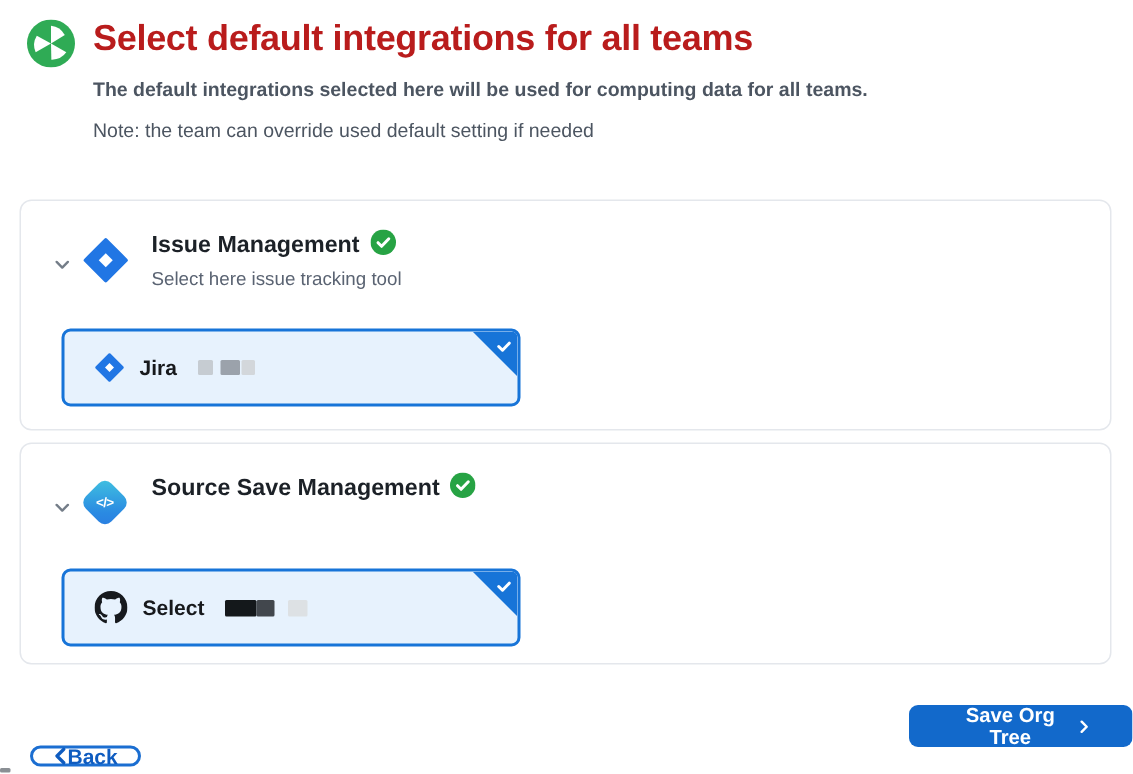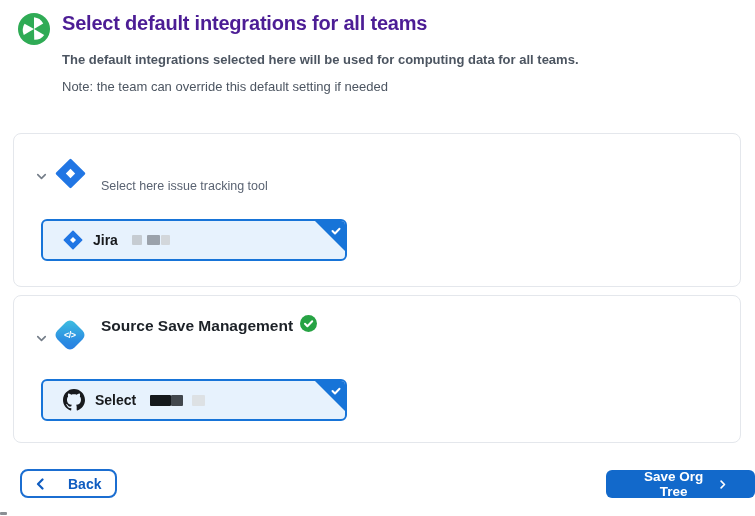--- a/index.html
+++ b/index.html
@@ -2,22 +2,22 @@
 <html><head>
 <meta charset="utf-8">
 <style>
   * { margin:0; padding:0; box-sizing:border-box; }
   html,body { width:755px; height:516px; background:#ffffff;
               font-family:"Liberation Sans", sans-serif; }
   body { position:relative; overflow:hidden; }
 
   
   .logo { position:absolute; left:18px; top:13px; width:32px; height:32px; }
-  .page-title { position:absolute; left:62px; top:12px; font-size:20px; font-weight:700;
-                color:#4c1d95; letter-spacing:-0.2px; }
+  .page-title { position:absolute; left:62px; top:12px; font-size:24px; font-weight:700;
+                color:#b91c1c; letter-spacing:-0.2px; }
   .page-desc  { position:absolute; left:62px; top:52px; font-size:13px; color:#4c5561;font-weight:bold; }
   .page-note  { position:absolute; left:62px; top:79px; font-size:13px; color:#4c5561; }
 
   
   .section-card { position:absolute; left:13px; width:728px; background:#fff;
                   border:1px solid #e4e7ec; border-radius:8px; }
   .section-card.s1 { top:133px; height:154px; }
   .section-card.s2 { top:295px; height:148px; }
 
   .chevron-toggle { position:absolute; left:20px; top:35px; width:16px; height:16px;
@@ -30,40 +30,40 @@
                  display:flex; align-items:center; justify-content:center; }
   .scm-diamond span { transform:rotate(-45deg); color:#fff; font-size:9px; font-weight:700;
                       letter-spacing:-0.5px; }
 
   .section-title-row { position:absolute; left:87px; top:19px; display:flex;
                        align-items:center; gap:7px; }
   .section-title { font-size:15.5px; font-weight:700; color:#1c2127; }
   .section-sub { position:absolute; left:87px; top:45px; font-size:12.5px; color:#5a6372; }
 
   
-  .opt-card { position:absolute; left:27px; width:306px; height:42px;
+  .opt-card { position:absolute; left:27px; width:306px; height:52px;
               background:#e7f2fd; border:2px solid #1774d8; border-radius:6px;
               overflow:hidden; cursor:pointer; display:flex; align-items:center;
               padding-left:20px; gap:0; }
   .s1 .opt-card { top:85px; }
   .s2 .opt-card { top:83px; }
   .opt-icon { flex:0 0 auto; display:flex; align-items:center; }
   .opt-label { font-size:14px; font-weight:600; color:#17191c; margin-left:10px; }
   .corner-check { position:absolute; top:0; right:0; width:30px; height:30px;
                   background:#1774d8; clip-path:polygon(0 0,100% 0,100% 100%); }
   .corner-check svg { position:absolute; right:3px; top:4px; }
 
   .redacted { display:flex; align-items:center; gap:5px; margin-left:14px; }
   .redacted i { display:block; border-radius:1px; }
 
   
-  .back-button { position:absolute; left:20px; top:469px; height:29px; padding:0 14px;
+  .back-button { position:absolute; left:20px; top:497px; height:14px; padding:0 14px;
                  background:#fff; border:2px solid #1b6ed1; border-radius:8px;
                  color:#0f5cc0; font-size:14px; font-weight:700;
-                 display:inline-flex; align-items:center; gap:24px; cursor:pointer;
+                 display:inline-flex; align-items:center; gap:1px; cursor:pointer;
                  font-family:"Liberation Sans", sans-serif; }
   .save-button { position:absolute; left:606px; top:470px; height:28px; padding:0 29px;
                  background:#1269cb; border:none; border-radius:6px;
                  color:#ffffff; font-size:13.5px; font-weight:700;
                  display:inline-flex; align-items:center; gap:8px; cursor:pointer;
                  font-family:"Liberation Sans", sans-serif; }
 
   .edge-artifact { position:absolute; left:0; top:512px; width:7px; height:3px;
                    background:#8a8f94; border-radius:1px; }
 </style>
@@ -75,34 +75,43 @@
     <circle cx="16" cy="16" r="16" fill="#2fab55"></circle>
     <g fill="#ffffff">
       <path d="M16 16 L16 4.2 A11.8 11.8 0 0 1 25.2 10.4 Z"></path>
       <path d="M16 16 L16 4.2 A11.8 11.8 0 0 1 25.2 10.4 Z" transform="rotate(120 16 16)"></path>
       <path d="M16 16 L16 4.2 A11.8 11.8 0 0 1 25.2 10.4 Z" transform="rotate(240 16 16)"></path>
     </g>
   </svg>
 </div>
 <h1 class="page-title">Select default integrations for all teams</h1>
 <p class="page-desc">The default integrations selected here will be used for computing data for all teams.</p>
-<p class="page-note">Note: the team can override this default setting if needed</p>
+<p class="page-note">Note: the team can override used default setting if needed</p>
 
 <section class="section-card s1">
   <span class="chevron-toggle">
     <svg width="15" height="15" viewBox="0 0 16 16">
         <polyline points="4,6 8,10 12,6" fill="none" stroke="#747d88" stroke-width="1.7" stroke-linecap="round" stroke-linejoin="round"></polyline>
       </svg>
   </span>
   <span class="section-icon">
     <svg width="31" height="31" viewBox="0 0 24 24">
       <path d="M12 1.6 L22.4 12 L12 22.4 L1.6 12 Z" fill="#2176e4" stroke="#2176e4" stroke-width="2" stroke-linejoin="round"></path>
       <path d="M12 8.4 L15.6 12 L12 15.6 L8.4 12 Z" fill="#ffffff"></path>
     </svg>
   </span>
+  <div class="section-title-row">
+    <span class="section-title">Issue Management</span>
+    <span>
+      <svg width="17" height="17" viewBox="0 0 17 17">
+        <circle cx="8.5" cy="8.5" r="8.5" fill="#27a344"></circle>
+        <path d="M5 8.8 L7.4 11.2 L12.2 6.2" fill="none" stroke="#ffffff" stroke-width="2" stroke-linecap="round" stroke-linejoin="round"></path>
+      </svg>
+    </span>
+  </div>
   <span class="section-sub">Select here issue tracking tool</span>
 
   <div class="opt-card">
     <span class="opt-icon">
       <svg width="20" height="20" viewBox="0 0 24 24">
         <path d="M12 1.6 L22.4 12 L12 22.4 L1.6 12 Z" fill="#2176e4" stroke="#2176e4" stroke-width="2" stroke-linejoin="round"></path>
         <path d="M12 8.4 L15.6 12 L12 15.6 L8.4 12 Z" fill="#ffffff"></path>
       </svg>
     </span>
     <span class="opt-label">Jira</span>

